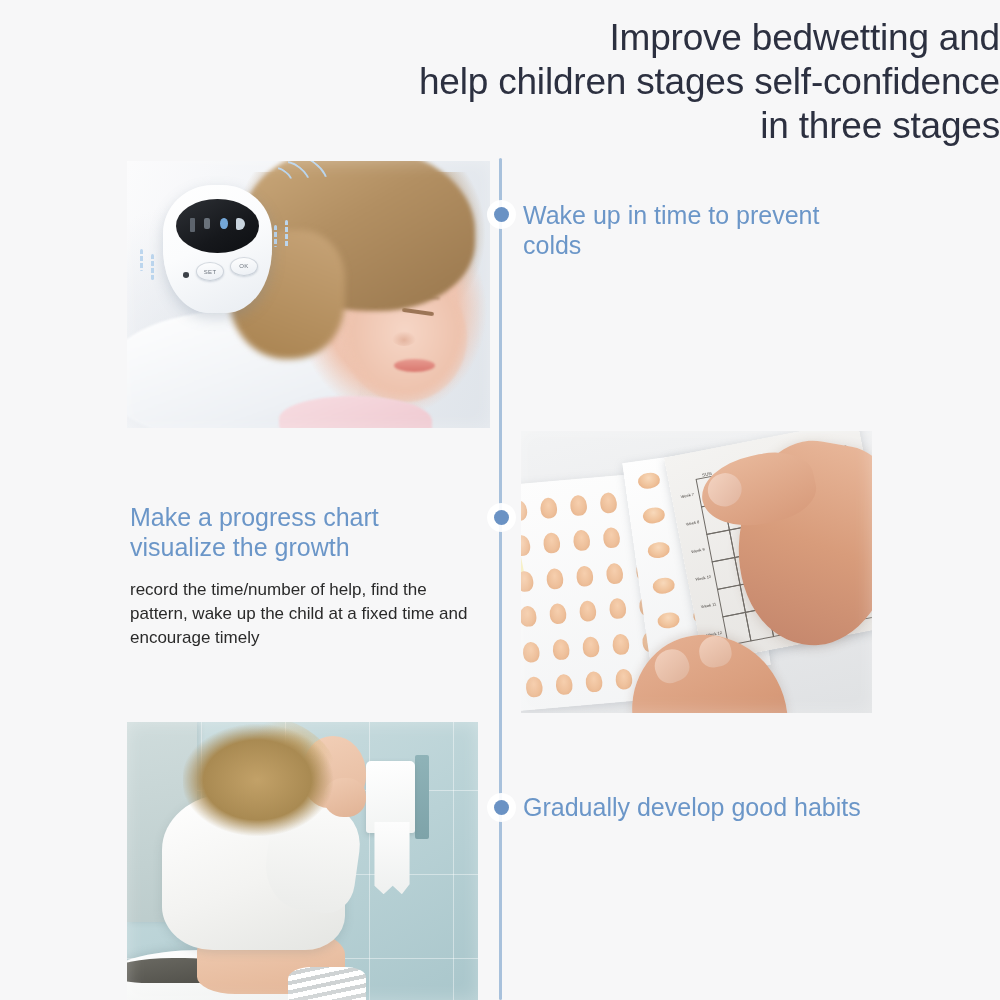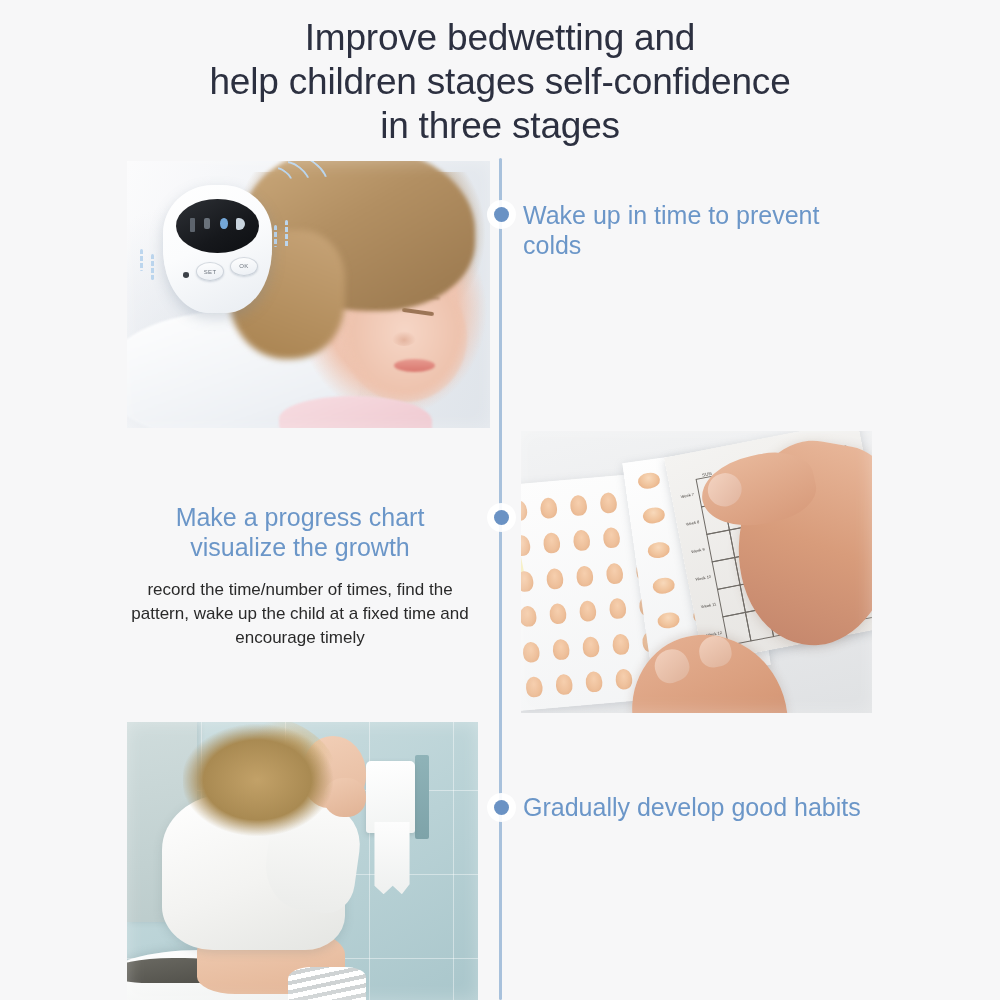--- a/index.html
+++ b/index.html
@@ -15,21 +15,21 @@
   .page {
     position:relative;
     width:1000px; height:1000px;
     background:#f7f7f8;
   }
 
   
   .title-block {
     position:absolute;
     top:16px; left:0; width:1000px;
-    text-align:center;
+    text-align:right;
     color:#2c3040;
     font-size:37px;
     font-weight:400;
     line-height:44px;
     letter-spacing:-0.2px;
   }
   .title-line { display:block; white-space:nowrap; }
 
   
   .spine {
@@ -62,21 +62,21 @@
     margin-bottom:16px;
   }
   .txt p {
     color:#2a2a2a;
     font-size:17px;
     font-weight:400;
     line-height:24px;
   }
 
   .txt-1 { left:523px; top:200px; width:350px; text-align:left; }
-  .txt-2 { left:130px; top:502px; width:340px; text-align:center; }
+  .txt-2 { left:130px; top:502px; width:340px; text-align:left; }
   .txt-3 { left:523px; top:792px; width:355px; text-align:left; }
 
   
   .photo {
     position:absolute;
     overflow:hidden;
     background:#e9e9ea;
     z-index:2;
   }
   .ph-1 { left:127px; top:161px;  width:363px; height:267px; }
@@ -650,21 +650,21 @@
       <div class="p2-hand-l">
         <div class="p2-nail p2-nail-a"></div>
         <div class="p2-nail p2-nail-b"></div>
       </div>
       <div class="edge-shade"></div>
     </div>
   </div>
 
   <div class="txt txt-2">
     <h2>Make a progress chart visualize the growth</h2>
-    <p>record the time/number of times, find the pattern, wake up the child at a fixed time and encourage timely</p>
+    <p>record the time/number of help, find the pattern, wake up the child at a fixed time and encourage timely</p>
   </div>
 
   <div class="photo ph-3">
     <div class="ph-inner">
       <div class="p3-bg"></div>
       <div class="p3-tiles"></div>
       <div class="p3-door"></div>
 
       <div class="p3-tp-holder"></div>
       <div class="p3-tp"></div>

